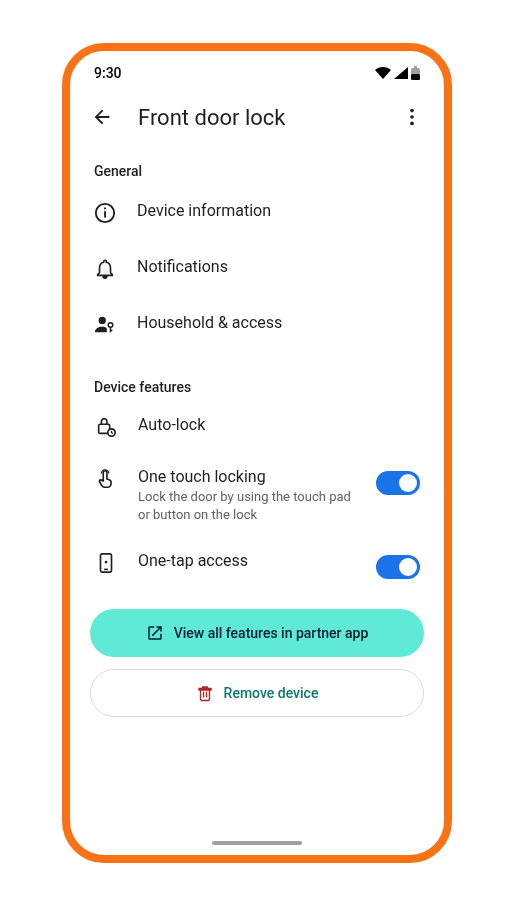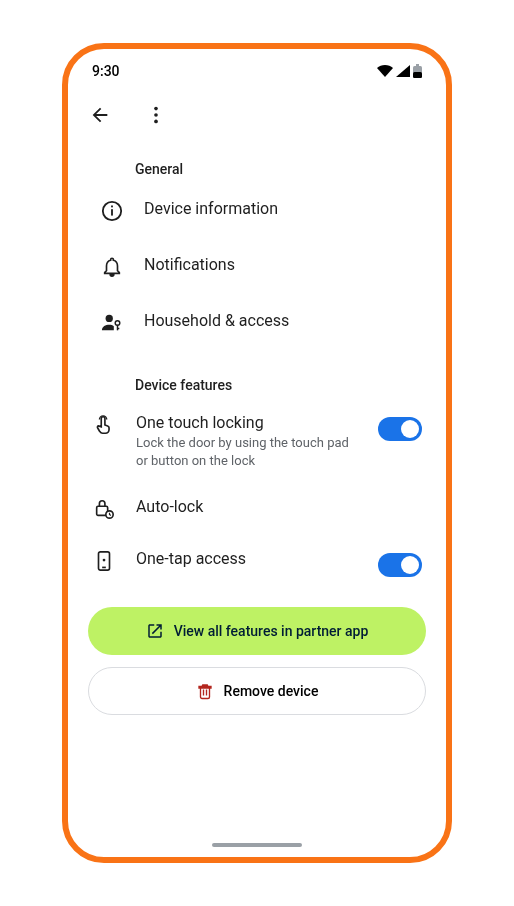--- a/index.html
+++ b/index.html
@@ -15,21 +15,21 @@
       align-items: center;
       min-height: 906px;
       width: 514px;
       background: #fff;
     }
 
     .phone-frame {
       width: 390px;
       height: 820px;
       background: #fff;
-      border: 6px solid #f97316;
+      border: 8px solid #f97316;
       border-radius: 42px;
       overflow: hidden;
       position: relative;
       display: flex;
       flex-direction: column;
     }
 
     .status-bar {
       display: flex;
       justify-content: space-between;
@@ -81,27 +81,26 @@
       flex: 1;
       overflow-y: auto;
       padding-bottom: 20px;
     }
 
     .section-header {
       font-size: 14px;
       font-weight: 500;
       color: #1f1f1f;
       padding: 20px 36px 6px 24px;
-      margin-left: 43px;
     }
 
     .list-item {
       display: flex;
       align-items: flex-start;
-      padding: 16px 32px;
+      padding: 16px 23px;
       gap: 20px;
     }
 
     .list-item.compact {
       padding: 14px 24px;
     }
 
     .list-icon {
       width: 24px;
       height: 24px;
@@ -164,29 +163,29 @@
       border-radius: 24px;
       display: flex;
       align-items: center;
       justify-content: center;
       gap: 10px;
       font-size: 14px;
       font-weight: 500;
     }
 
     .pill-primary {
-      background: #bef264;
+      background: #5eead4;
       color: #001d35;
       justify-content: center;
     }
 
     .pill-outline {
       background: #fff;
       border: 1px solid #dadce0;
-      color: #000000;
+      color: #0f766e;
     }
 
     .home-indicator {
       width: 90px;
       height: 4px;
       background: #9aa0a6;
       border-radius: 2px;
       margin: 8px auto 10px auto;
       flex-shrink: 0;
     }
@@ -216,20 +215,21 @@
       </svg>
     </div>
   </div>
 
   <div class="app-bar">
     <div class="back-btn">
       <svg width="22" height="22" viewBox="0 0 24 24">
         <path d="M20 11H7.83l5.59-5.59L12 4l-8 8 8 8 1.41-1.41L7.83 13H20z" fill="#1f1f1f"></path>
       </svg>
     </div>
+    <div class="page-title">Front door lock</div>
     <div class="more-btn">
       <svg width="22" height="22" viewBox="0 0 24 24">
         <circle cx="12" cy="5" r="2" fill="#1f1f1f"></circle>
         <circle cx="12" cy="12" r="2" fill="#1f1f1f"></circle>
         <circle cx="12" cy="19" r="2" fill="#1f1f1f"></circle>
       </svg>
     </div>
   </div>
 
   <div class="content">
@@ -273,48 +273,48 @@
       <div class="list-text">
         <div class="list-title">Household &amp; access</div>
       </div>
     </div>
 
     <div class="section-header" style="padding-top:26px">Device features</div>
 
     <div class="list-item compact">
       <div class="list-icon">
         <svg width="22" height="22" viewBox="0 0 24 24" fill="none" stroke="#1f1f1f" stroke-width="1.8">
-          <path d="M9 10 V5 a2 2 0 0 1 4 0 V12 l3 1 c1 .3 1.5 1 1.5 2 v2 c0 2 -1.5 4 -4 4 h-3 c-1.5 0 -2.5 -1 -3.5 -2.5 L5 15 c-.5-.8 0-2 1-2 l3 1 Z"></path>
-          <path d="M7 6 a4 4 0 0 1 8 0" stroke-width="1.5"></path>
-        </svg>
-      </div>
-      <div class="list-text">
-        <div class="list-title">One touch locking</div>
-        <div class="list-subtitle">Lock the door by using the touch pad or button on the lock</div>
-      </div>
-      <div class="toggle"></div>
-    </div>
-
-    <div class="list-item compact">
-      <div class="list-icon">
-        <svg width="22" height="22" viewBox="0 0 24 24" fill="none" stroke="#1f1f1f" stroke-width="1.8">
           <rect x="4" y="9" width="12" height="10" rx="1.5"></rect>
           <path d="M7 9 V6 a3 3 0 0 1 6 0 V9"></path>
           <circle cx="18" cy="18" r="4" fill="#fff"></circle>
           <path d="M18 16 L18 18 L19.5 19" stroke-width="1.3"></path>
         </svg>
       </div>
       <div class="list-text">
         <div class="list-title">Auto-lock</div>
       </div>
     </div>
 
     <div class="list-item compact">
       <div class="list-icon">
         <svg width="22" height="22" viewBox="0 0 24 24" fill="none" stroke="#1f1f1f" stroke-width="1.8">
+          <path d="M9 10 V5 a2 2 0 0 1 4 0 V12 l3 1 c1 .3 1.5 1 1.5 2 v2 c0 2 -1.5 4 -4 4 h-3 c-1.5 0 -2.5 -1 -3.5 -2.5 L5 15 c-.5-.8 0-2 1-2 l3 1 Z"></path>
+          <path d="M7 6 a4 4 0 0 1 8 0" stroke-width="1.5"></path>
+        </svg>
+      </div>
+      <div class="list-text">
+        <div class="list-title">One touch locking</div>
+        <div class="list-subtitle">Lock the door by using the touch pad or button on the lock</div>
+      </div>
+      <div class="toggle"></div>
+    </div>
+
+    <div class="list-item compact">
+      <div class="list-icon">
+        <svg width="22" height="22" viewBox="0 0 24 24" fill="none" stroke="#1f1f1f" stroke-width="1.8">
           <rect x="6" y="2" width="12" height="20" rx="2"></rect>
           <line x1="10" y1="19" x2="14" y2="19"></line>
           <circle cx="12" cy="11" r="1.5" fill="#1f1f1f" stroke="none"></circle>
         </svg>
       </div>
       <div class="list-text">
         <div class="list-title">One-tap access</div>
       </div>
       <div class="toggle"></div>
     </div>

